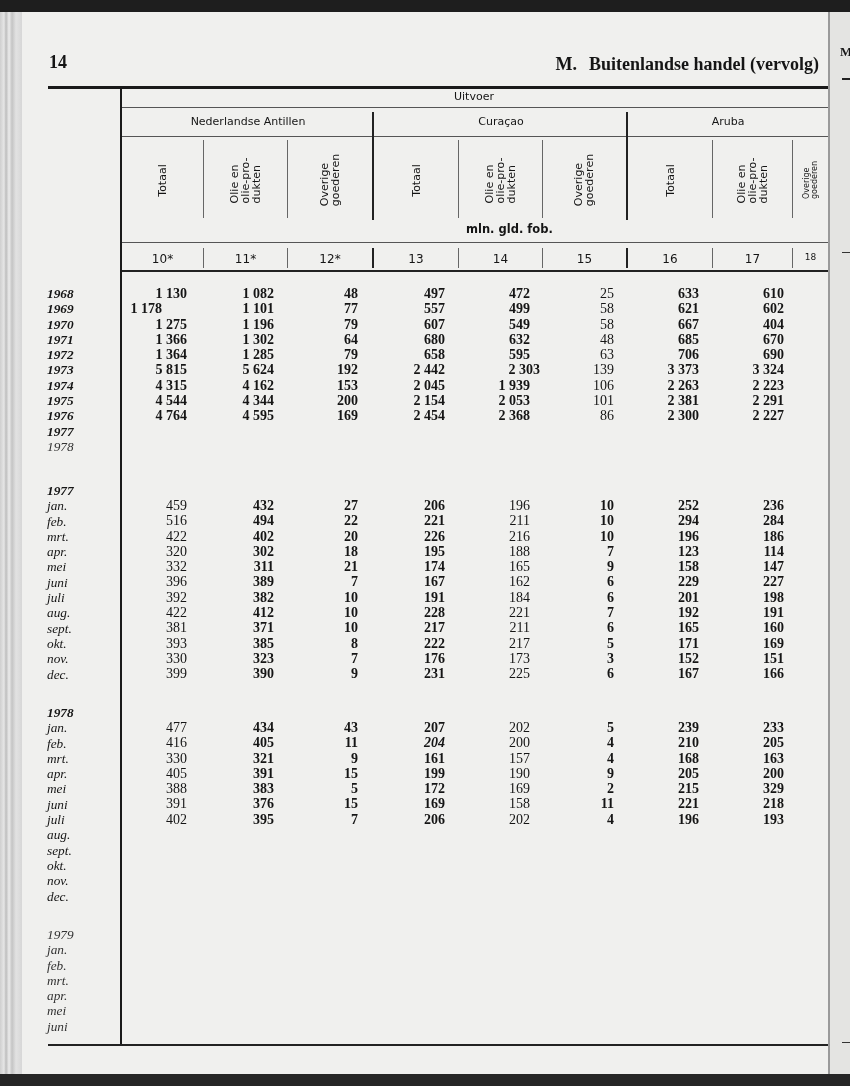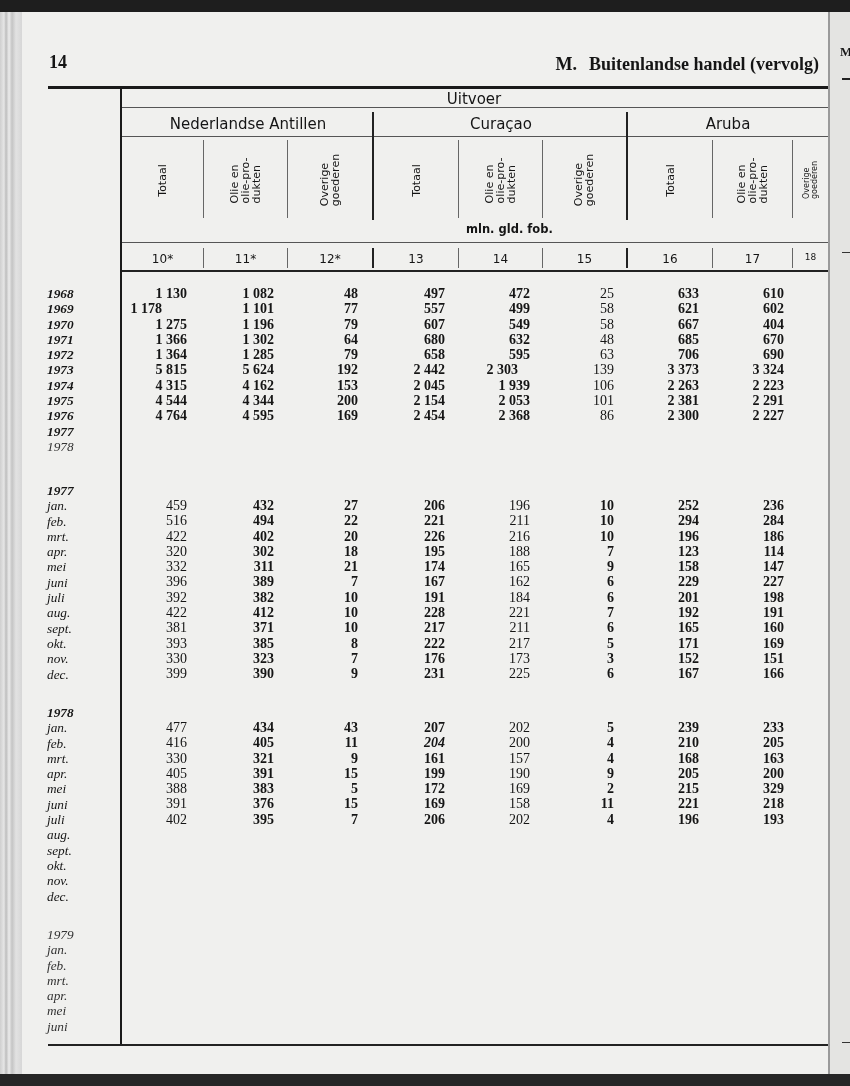--- a/index.html
+++ b/index.html
@@ -28,21 +28,21 @@
   .next-page .np-rule2 { position: absolute; left: 12px; top: 240px; width: 20px; height: 1px; background: #333; }
   .next-page .np-rule3 { position: absolute; left: 12px; top: 1030px; width: 20px; height: 1px; background: #333; }
 
   .page-number { position: absolute; left: 27px; top: 40px; font-size: 18px; font-weight: bold; }
   .running-head { position: absolute; right: 9px; top: 42px; font-size: 18px; font-weight: bold; white-space: nowrap; }
   .running-head .sec { margin-right: 12px; }
   .rule-thick { position: absolute; left: 26px; top: 74px; width: 780px; height: 3px; background: #1a1a1a; }
   .stub-rule { position: absolute; left: 98px; top: 74px; width: 2px; height: 958px; background: #1a1a1a; }
   .rule-bottom { position: absolute; left: 26px; top: 1032px; width: 780px; height: 2px; background: #222; }
 
-  .hdr-text { position: absolute; font-family: "DejaVu Sans", sans-serif; font-size: 15px; text-align: center; white-space: nowrap; }
+  .hdr-text { position: absolute; font-family: "DejaVu Sans", sans-serif; font-size: 11px; text-align: center; white-space: nowrap; }
   .hline { position: absolute; height: 1px; background: #555; }
   .hline.dark { height: 2px; background: #222; }
   .vline { position: absolute; width: 1px; background: #666; }
   .vline.heavy { width: 2px; background: #222; }
 
   .vhead {
     position: absolute; top: 130px; height: 76px;
     display: flex; align-items: center; justify-content: center;
   }
   .vhead span {
@@ -260,21 +260,21 @@
         <span class="b" style="right: 298px;">595</span>
         <span style="right: 214px;">63</span>
         <span class="b" style="right: 129px;">706</span>
         <span class="b" style="right: 44px;">690</span>
       </div>
       <div class="drow">
         <span class="b" style="right: 641px;">5 815</span>
         <span class="b" style="right: 554px;">5 624</span>
         <span class="b" style="right: 470px;">192</span>
         <span class="b" style="right: 383px;">2 442</span>
-        <span class="b" style="right: 310px; margin-left: 48px;">2 303</span>
+        <span class="b" style="right: 288px; margin-left: 48px;">2 303</span>
         <span style="right: 214px;">139</span>
         <span class="b" style="right: 129px;">3 373</span>
         <span class="b" style="right: 44px;">3 324</span>
       </div>
       <div class="drow">
         <span class="b" style="right: 641px;">4 315</span>
         <span class="b" style="right: 554px;">4 162</span>
         <span class="b" style="right: 470px;">153</span>
         <span class="b" style="right: 383px;">2 045</span>
         <span class="b" style="right: 298px;">1 939</span>

